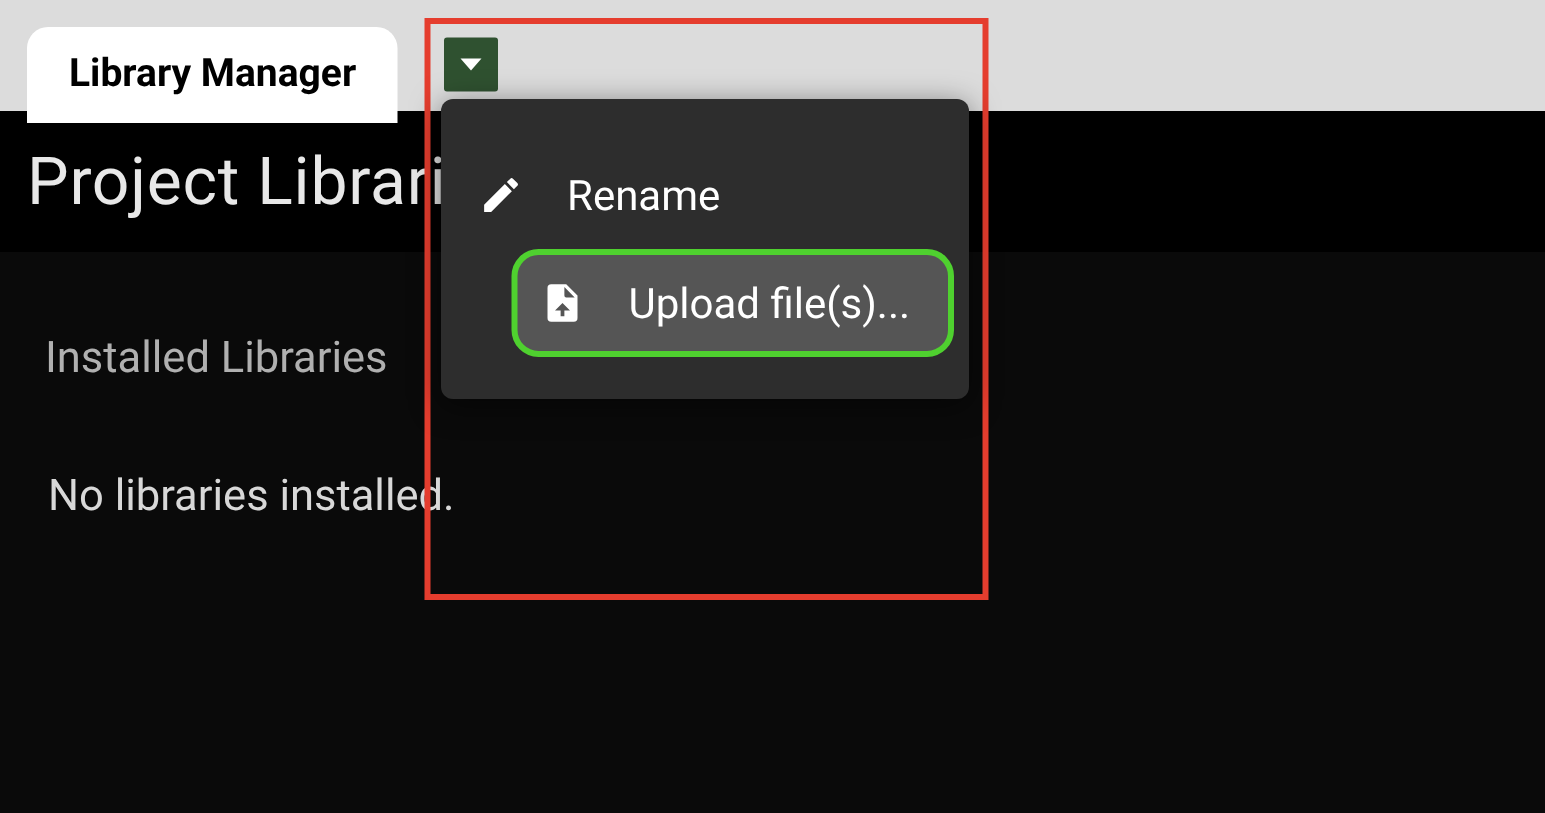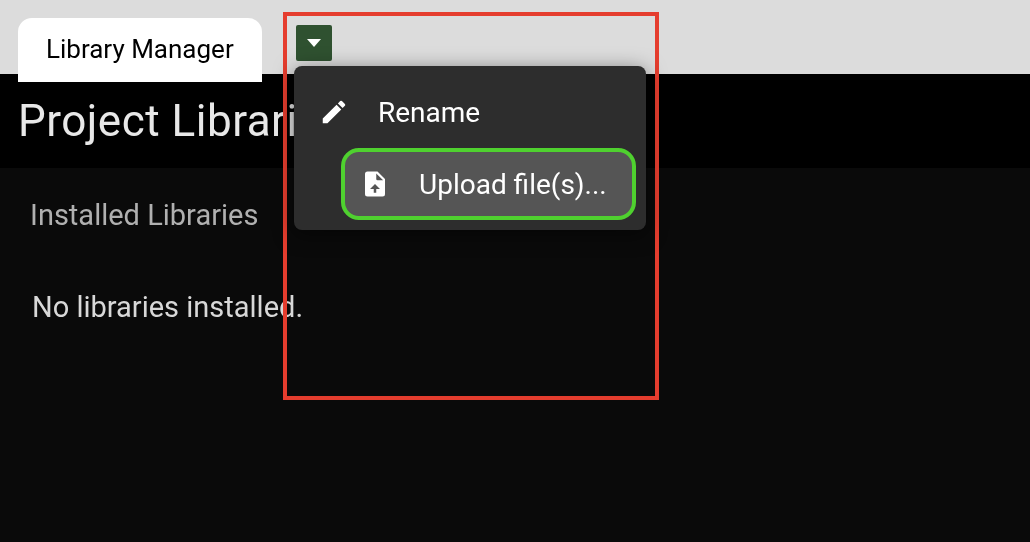--- a/index.html
+++ b/index.html
@@ -21,21 +21,21 @@
       position: relative;
     }
     .tab {
       position: absolute;
       left: 18px;
       top: 18px;
       background: #ffffff;
       border-radius: 14px 14px 0 0;
       padding: 16px 28px 18px 28px;
       font-size: 26px;
-      font-weight: 400;
+      font-weight: 700;
       color: #000;
     }
     .dropdown-btn {
       position: absolute;
       left: 296px;
       top: 25px;
       width: 36px;
       height: 36px;
       background: #2f5130;
       display: flex;
@@ -64,20 +64,21 @@
       letter-spacing: 0.5px;
     }
     .content {
       padding: 30px 0 0 30px;
     }
     .section-heading {
       font-size: 29px;
       font-weight: 400;
       color: #b0b0b0;
       margin-bottom: 58px;
+      margin-top: 24px;
     }
     .empty-text {
       font-size: 29px;
       font-weight: 400;
       color: #d8d8d8;
       margin-left: 2px;
     }
     .annotation-box {
       position: absolute;
       left: 283px;
@@ -89,21 +90,21 @@
       z-index: 5;
     }
     .dropdown-menu {
       position: absolute;
       left: 294px;
       top: 66px;
       width: 352px;
       background: #2d2d2d;
       border-radius: 8px;
       box-shadow: 0 4px 20px rgba(0,0,0,0.5);
-      padding: 10px 10px;
+      padding: 28px 10px;
       z-index: 10;
     }
     .menu-item {
       display: flex;
       align-items: center;
       height: 72px;
       padding: 0 12px;
       border-radius: 18px;
       cursor: pointer;
     }

